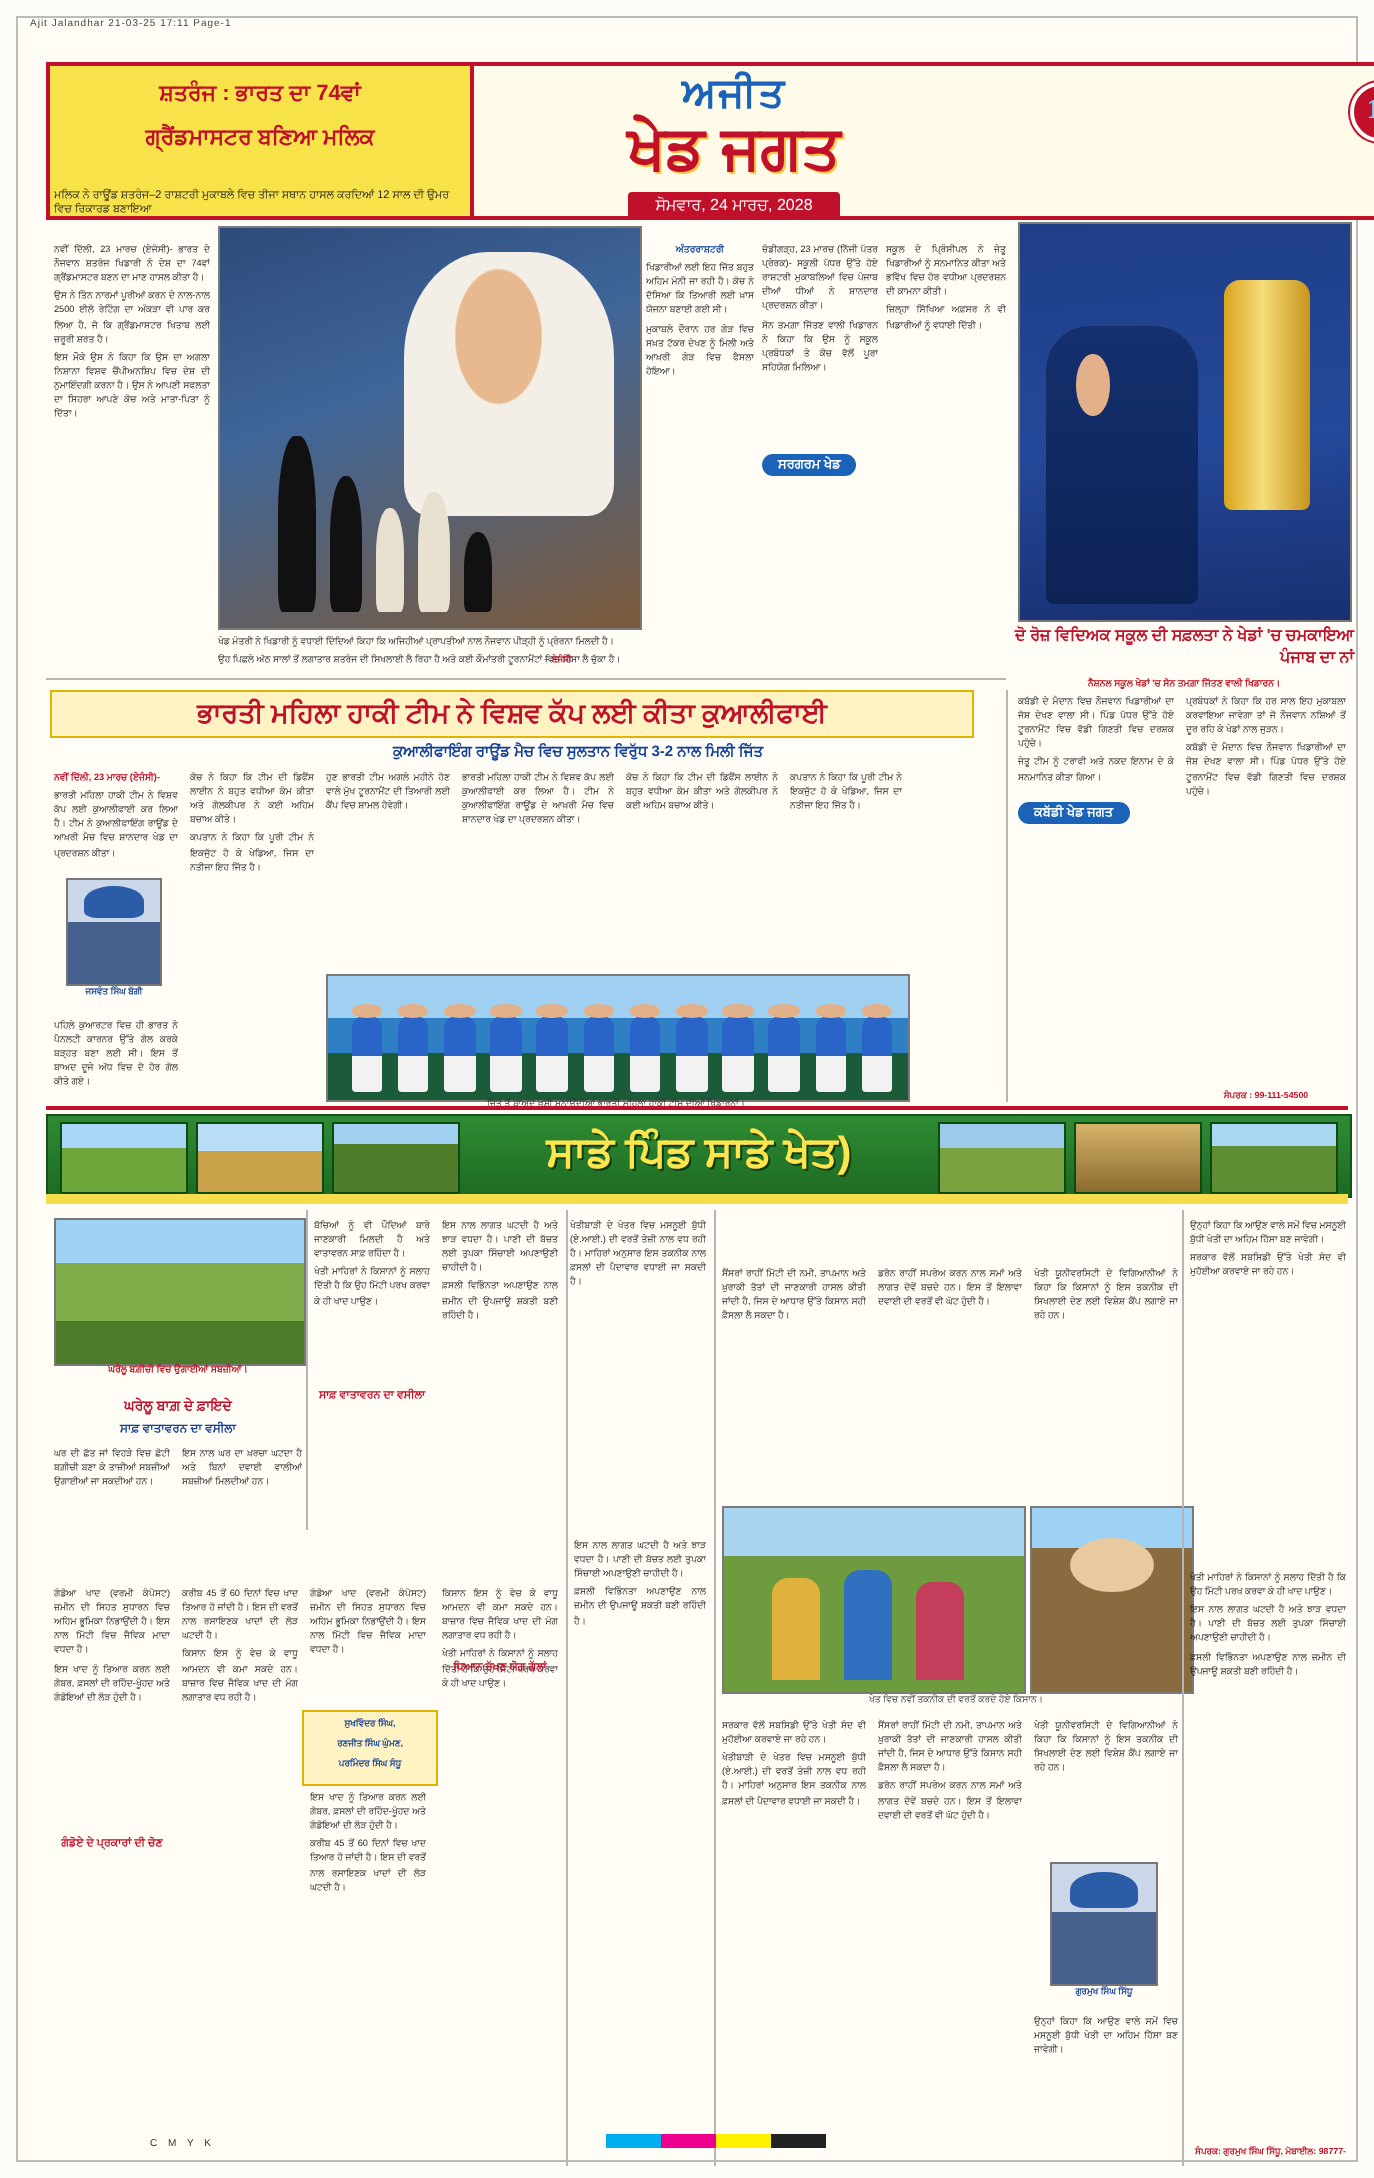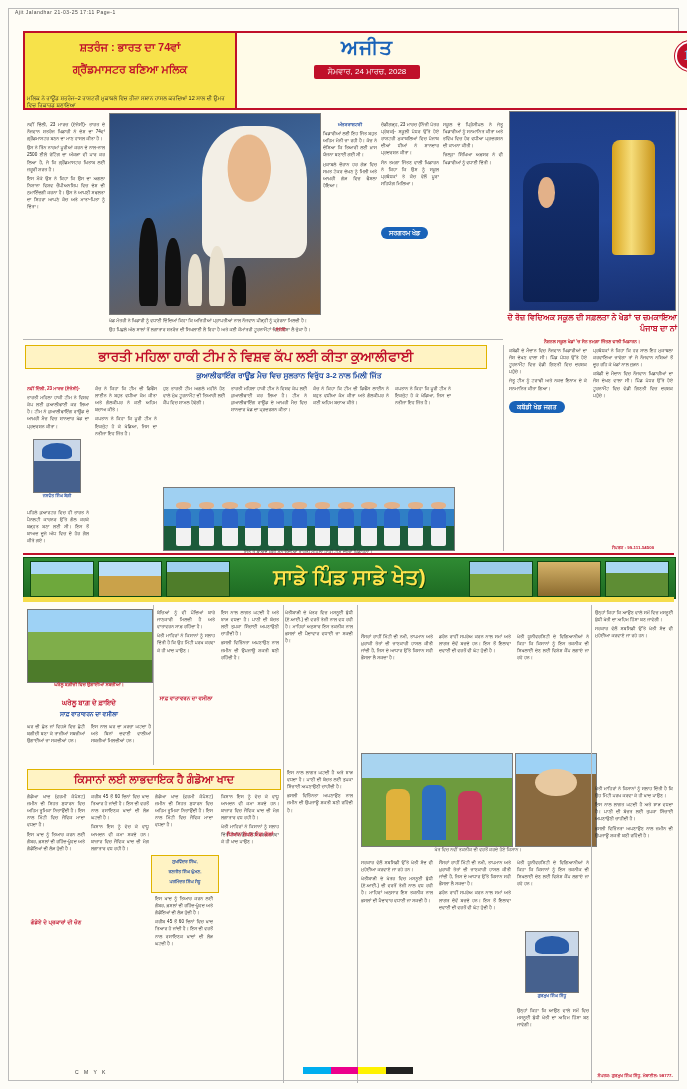--- a/index.html
+++ b/index.html
@@ -78,20 +78,21 @@
 
   <div class="topstrip">Ajit Jalandhar   21-03-25   17:11   Page-1</div>
 
   <div class="masthead">
     <div class="mh-left">
       <div class="ml-line">ਸ਼ਤਰੰਜ : ਭਾਰਤ ਦਾ 74ਵਾਂ</div>
       <div class="ml-line">ਗ੍ਰੈਂਡਮਾਸਟਰ ਬਣਿਆ ਮਲਿਕ</div>
     </div>
     <div class="mh-center">
       <div class="ajit">ਅਜੀਤ</div>
+      <div class="khed">ਖੇਡ ਜਗਤ</div>
       <div class="dateline">ਸੋਮਵਾਰ, 24 ਮਾਰਚ, 2028</div>
     </div>
     <div class="mh-right">
       <div class="pageno">11</div>
     </div>
   </div>
   <div class="mh-subcap" style="left:18px;top:86px;width:200px;">ਮਲਿਕ ਨੇ ਰਾਊਂਡ ਸ਼ਤਰੰਜ–2 ਰਾਸ਼ਟਰੀ ਮੁਕਾਬਲੇ ਵਿਚ ਤੀਜਾ ਸਥਾਨ ਹਾਸਲ ਕਰਦਿਆਂ 12 ਸਾਲ ਦੀ ਉਮਰ ਵਿਚ ਰਿਕਾਰਡ ਬਣਾਇਆ</div>
 
   <div class="photo chessphoto" style="left:100px;top:104px;width:210px;height:200px;">
     <div class="chess-person"></div>
@@ -280,23 +281,20 @@
   <div class="photo" style="left:352px;top:744px;width:150px;height:92px;background:linear-gradient(180deg,#a8d4f0 0 26%,#6e9b3e 26% 100%);">
     <div style="position:absolute;left:16%;bottom:6%;width:16%;height:56%;background:#e0b23c;border-radius:8px 8px 0 0;"></div>
     <div style="position:absolute;left:40%;bottom:6%;width:16%;height:60%;background:#2f6fc0;border-radius:8px 8px 0 0;"></div>
     <div style="position:absolute;left:64%;bottom:6%;width:16%;height:54%;background:#c43d5a;border-radius:8px 8px 0 0;"></div>
   </div>
   <div class="photo soil" style="left:506px;top:744px;width:80px;height:92px;">
     <div style="position:absolute;left:24%;top:16%;width:52%;height:30%;background:#e8c9a0;border-radius:50%;"></div>
   </div>
   <div class="cap" style="left:352px;top:838px;width:234px;color:#333;font-weight:normal;">ਖੇਤ ਵਿਚ ਨਵੀਂ ਤਕਨੀਕ ਦੀ ਵਰਤੋਂ ਕਰਦੇ ਹੋਏ ਕਿਸਾਨ।</div>
 
-  <div class="sechead" style="left:18px;top:760px;width:252px;height:19px;">
-    <span style="font-size:11px;line-height:19px;">ਕਿਸਾਨਾਂ ਲਈ ਲਾਭਦਾਇਕ ਹੈ ਗੰਡੋਆ ਖਾਦ</span>
-  </div>
   <div class="col txt" style="left:18px;top:784px;width:58px;height:290px;">
     <p>ਗੰਡੋਆ ਖਾਦ (ਵਰਮੀ ਕੰਪੋਸਟ) ਜ਼ਮੀਨ ਦੀ ਸਿਹਤ ਸੁਧਾਰਨ ਵਿਚ ਅਹਿਮ ਭੂਮਿਕਾ ਨਿਭਾਉਂਦੀ ਹੈ। ਇਸ ਨਾਲ ਮਿੱਟੀ ਵਿਚ ਜੈਵਿਕ ਮਾਦਾ ਵਧਦਾ ਹੈ।</p>
     <p>ਇਸ ਖਾਦ ਨੂੰ ਤਿਆਰ ਕਰਨ ਲਈ ਗੋਬਰ, ਫ਼ਸਲਾਂ ਦੀ ਰਹਿੰਦ-ਖੂੰਹਦ ਅਤੇ ਗੰਡੋਇਆਂ ਦੀ ਲੋੜ ਹੁੰਦੀ ਹੈ।</p>
   </div>
   <div class="hl-red" style="position:absolute;left:18px;top:910px;width:58px;font-size:5.5px;">ਗੰਡੋਏ ਦੇ ਪ੍ਰਕਾਰਾਂ ਦੀ ਚੋਣ</div>
   <div class="col txt" style="left:82px;top:784px;width:58px;height:290px;">
     <p>ਕਰੀਬ 45 ਤੋਂ 60 ਦਿਨਾਂ ਵਿਚ ਖਾਦ ਤਿਆਰ ਹੋ ਜਾਂਦੀ ਹੈ। ਇਸ ਦੀ ਵਰਤੋਂ ਨਾਲ ਰਸਾਇਣਕ ਖਾਦਾਂ ਦੀ ਲੋੜ ਘਟਦੀ ਹੈ।</p>
     <p>ਕਿਸਾਨ ਇਸ ਨੂੰ ਵੇਚ ਕੇ ਵਾਧੂ ਆਮਦਨ ਵੀ ਕਮਾ ਸਕਦੇ ਹਨ। ਬਾਜ਼ਾਰ ਵਿਚ ਜੈਵਿਕ ਖਾਦ ਦੀ ਮੰਗ ਲਗਾਤਾਰ ਵਧ ਰਹੀ ਹੈ।</p>
   </div>
   <div class="col txt" style="left:146px;top:784px;width:58px;height:60px;">

